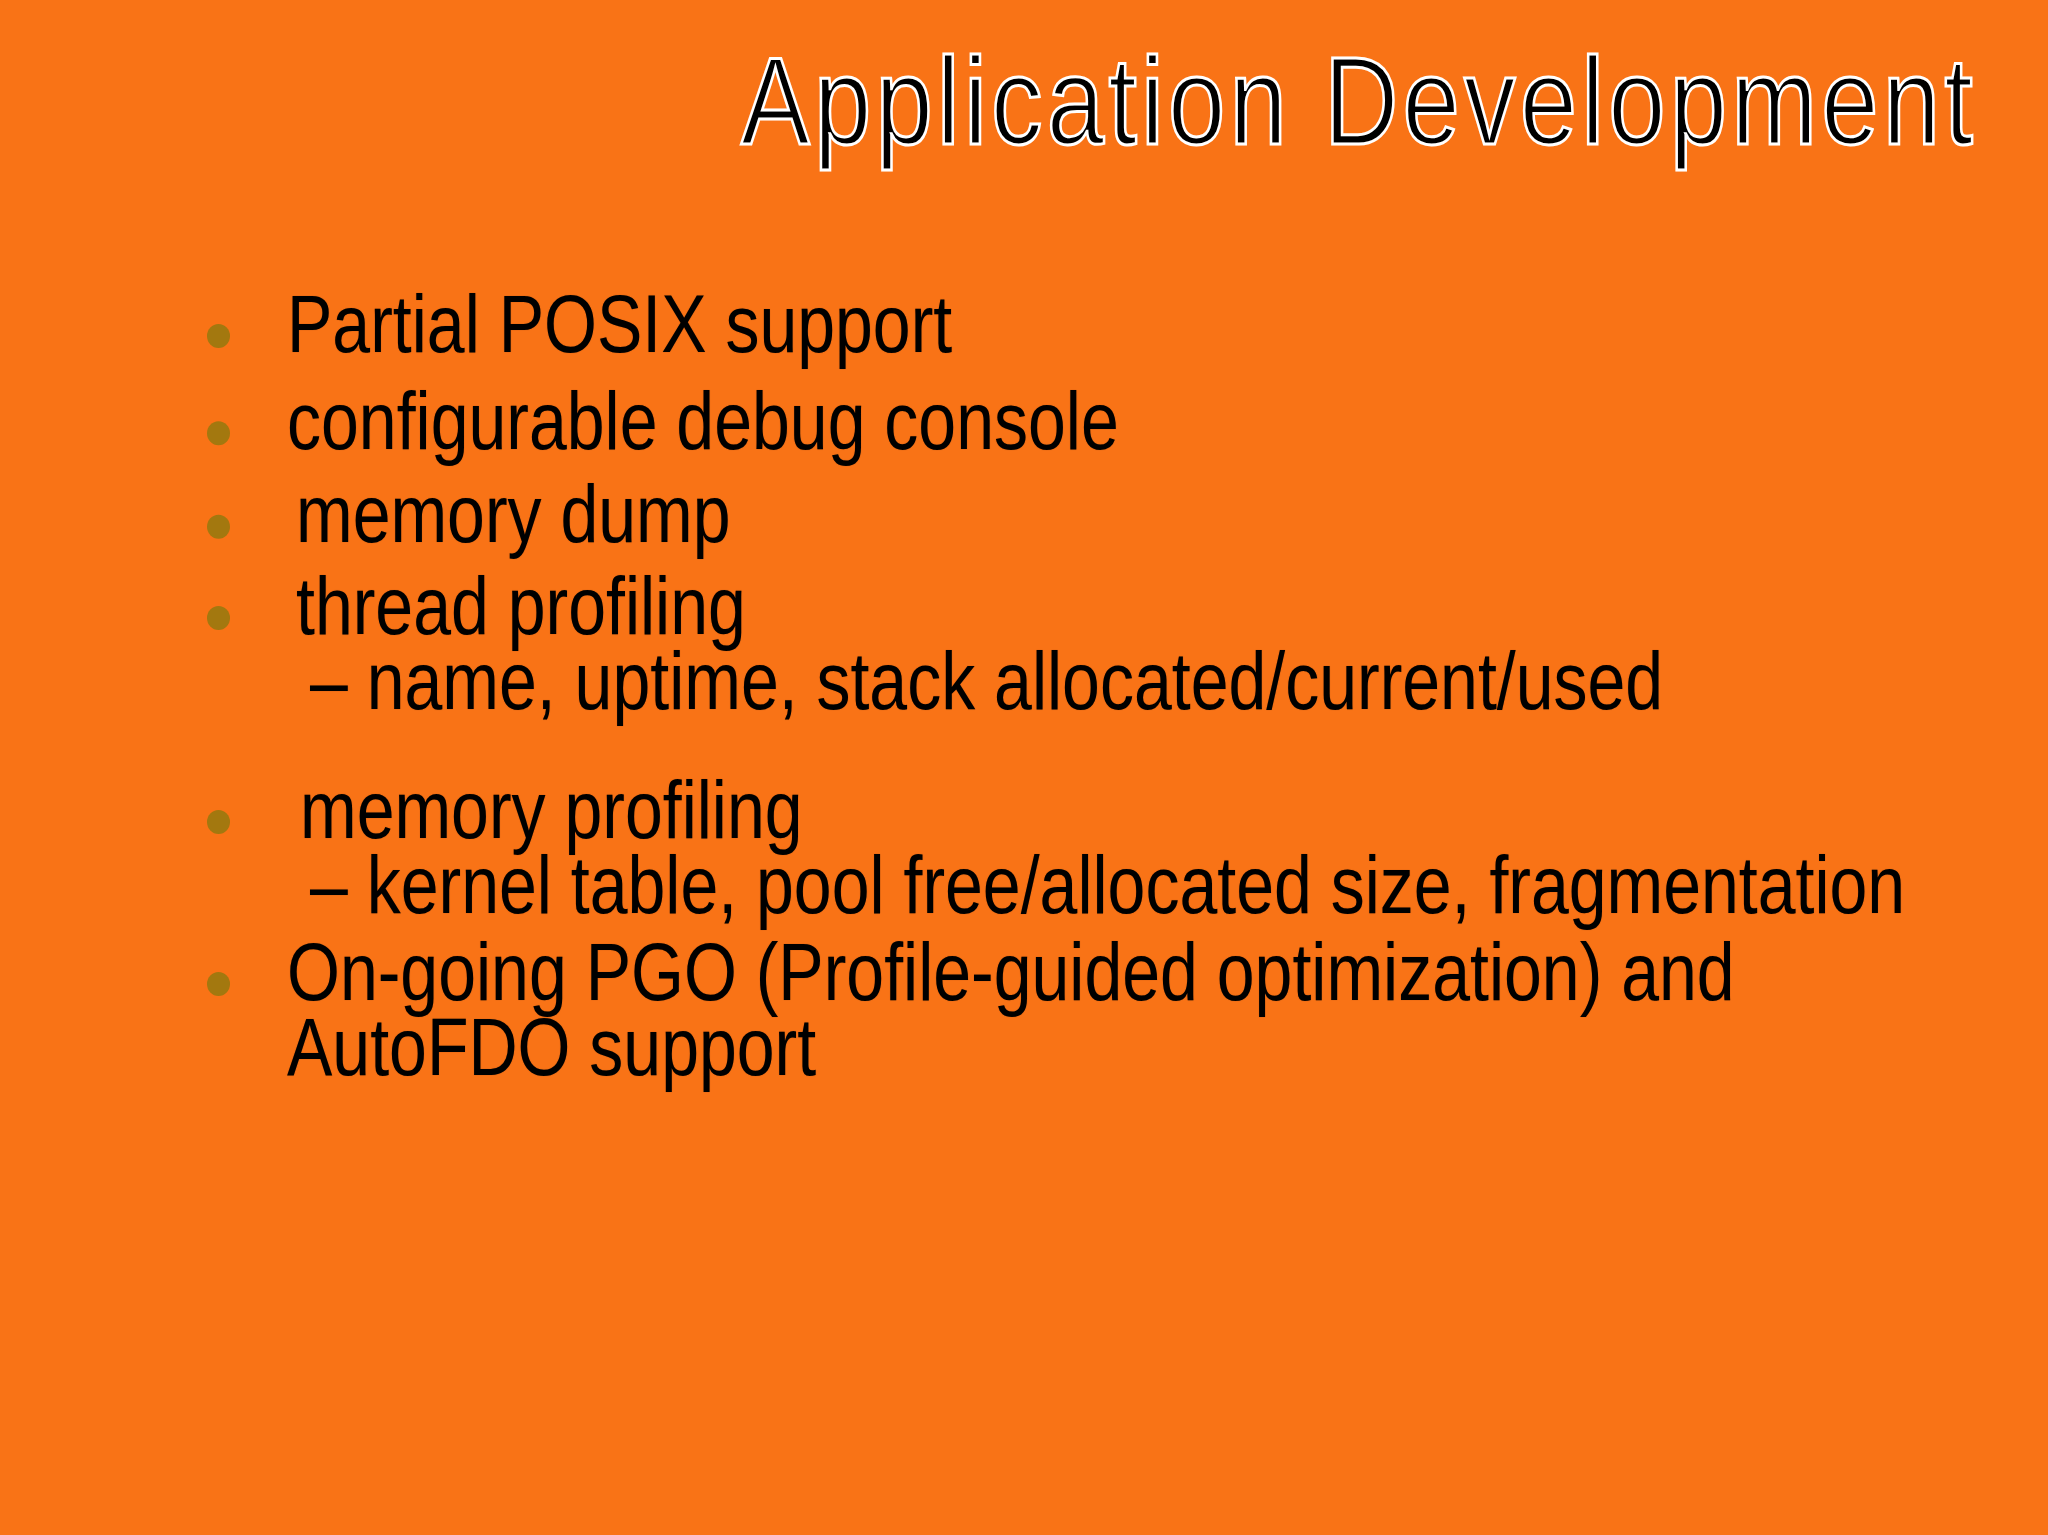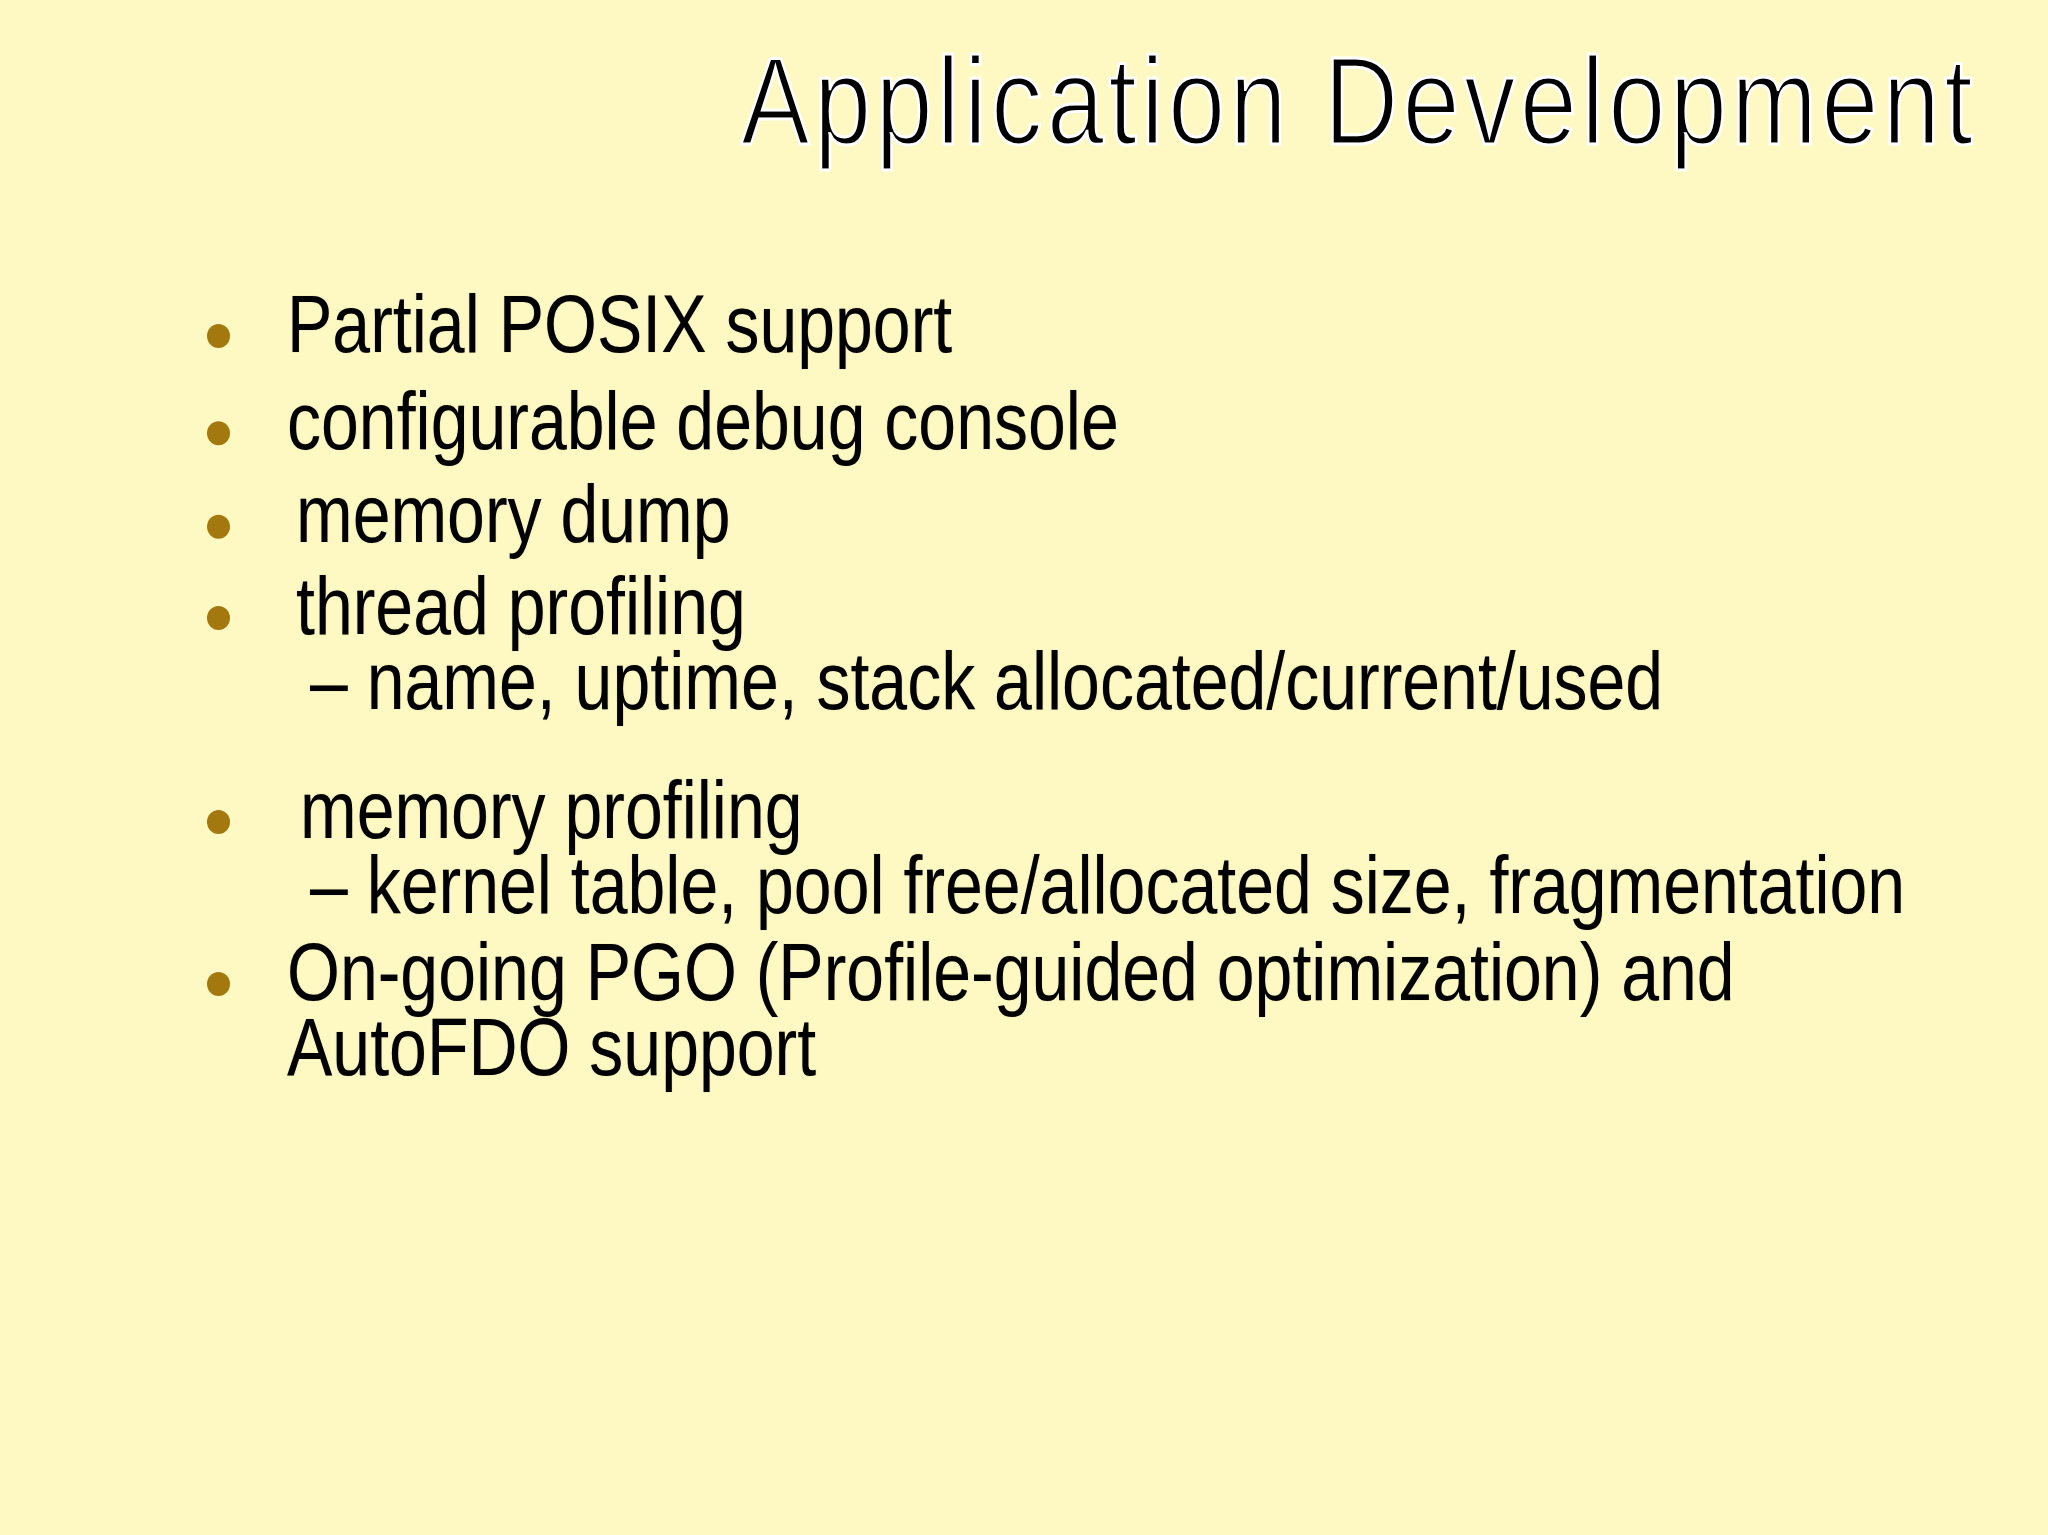--- a/index.html
+++ b/index.html
@@ -10,21 +10,21 @@
     height: 1535px;
     overflow: hidden;
     background: #ffffff;
     font-family: "Liberation Sans", sans-serif;
   }
 
   .slide {
     position: relative;
     width: 2048px;
     height: 1535px;
-    background: #fef9c3;
+    background: #f97316;
   }
 
   
   .content {
     position: absolute;
     left: 0;
     top: 0;
     width: 2048px;
     height: 1280px;
     transform: scaleY(1.2);

